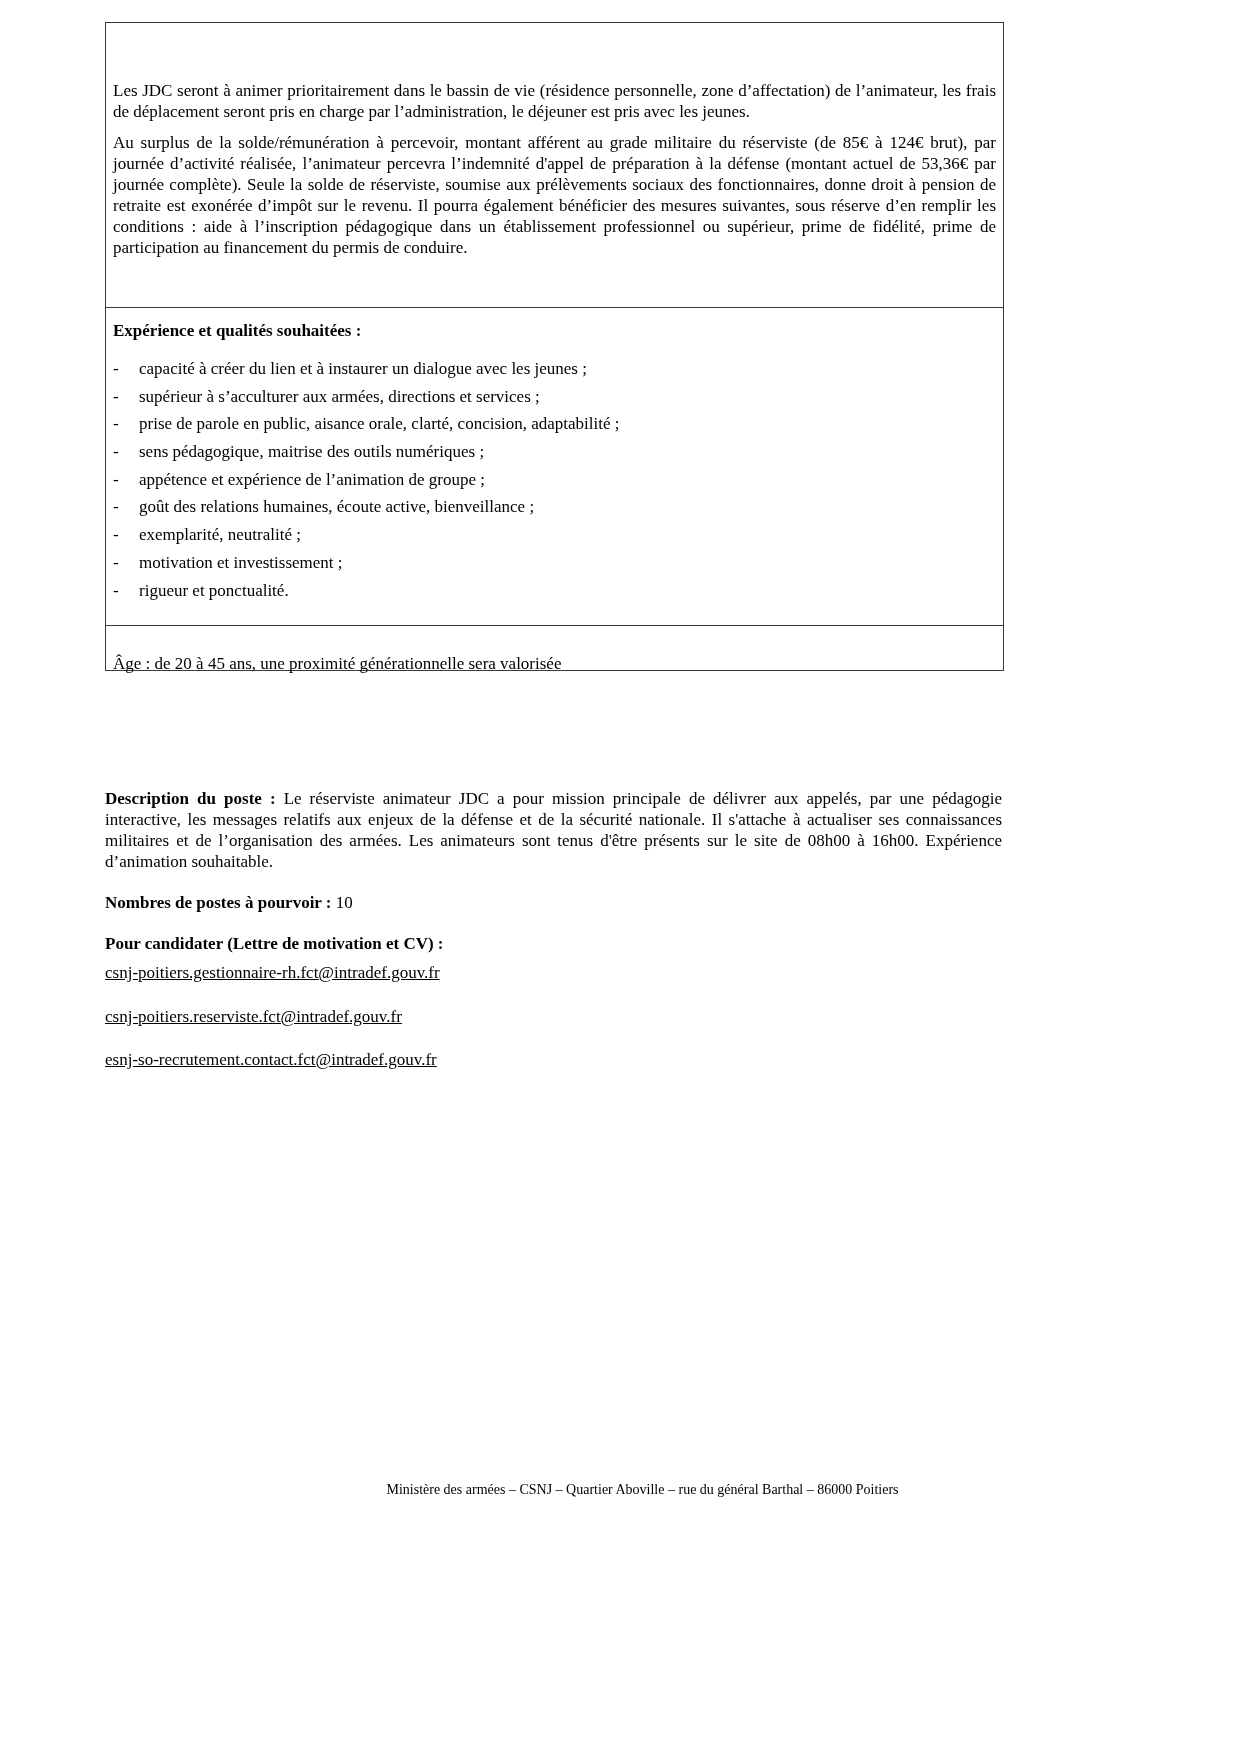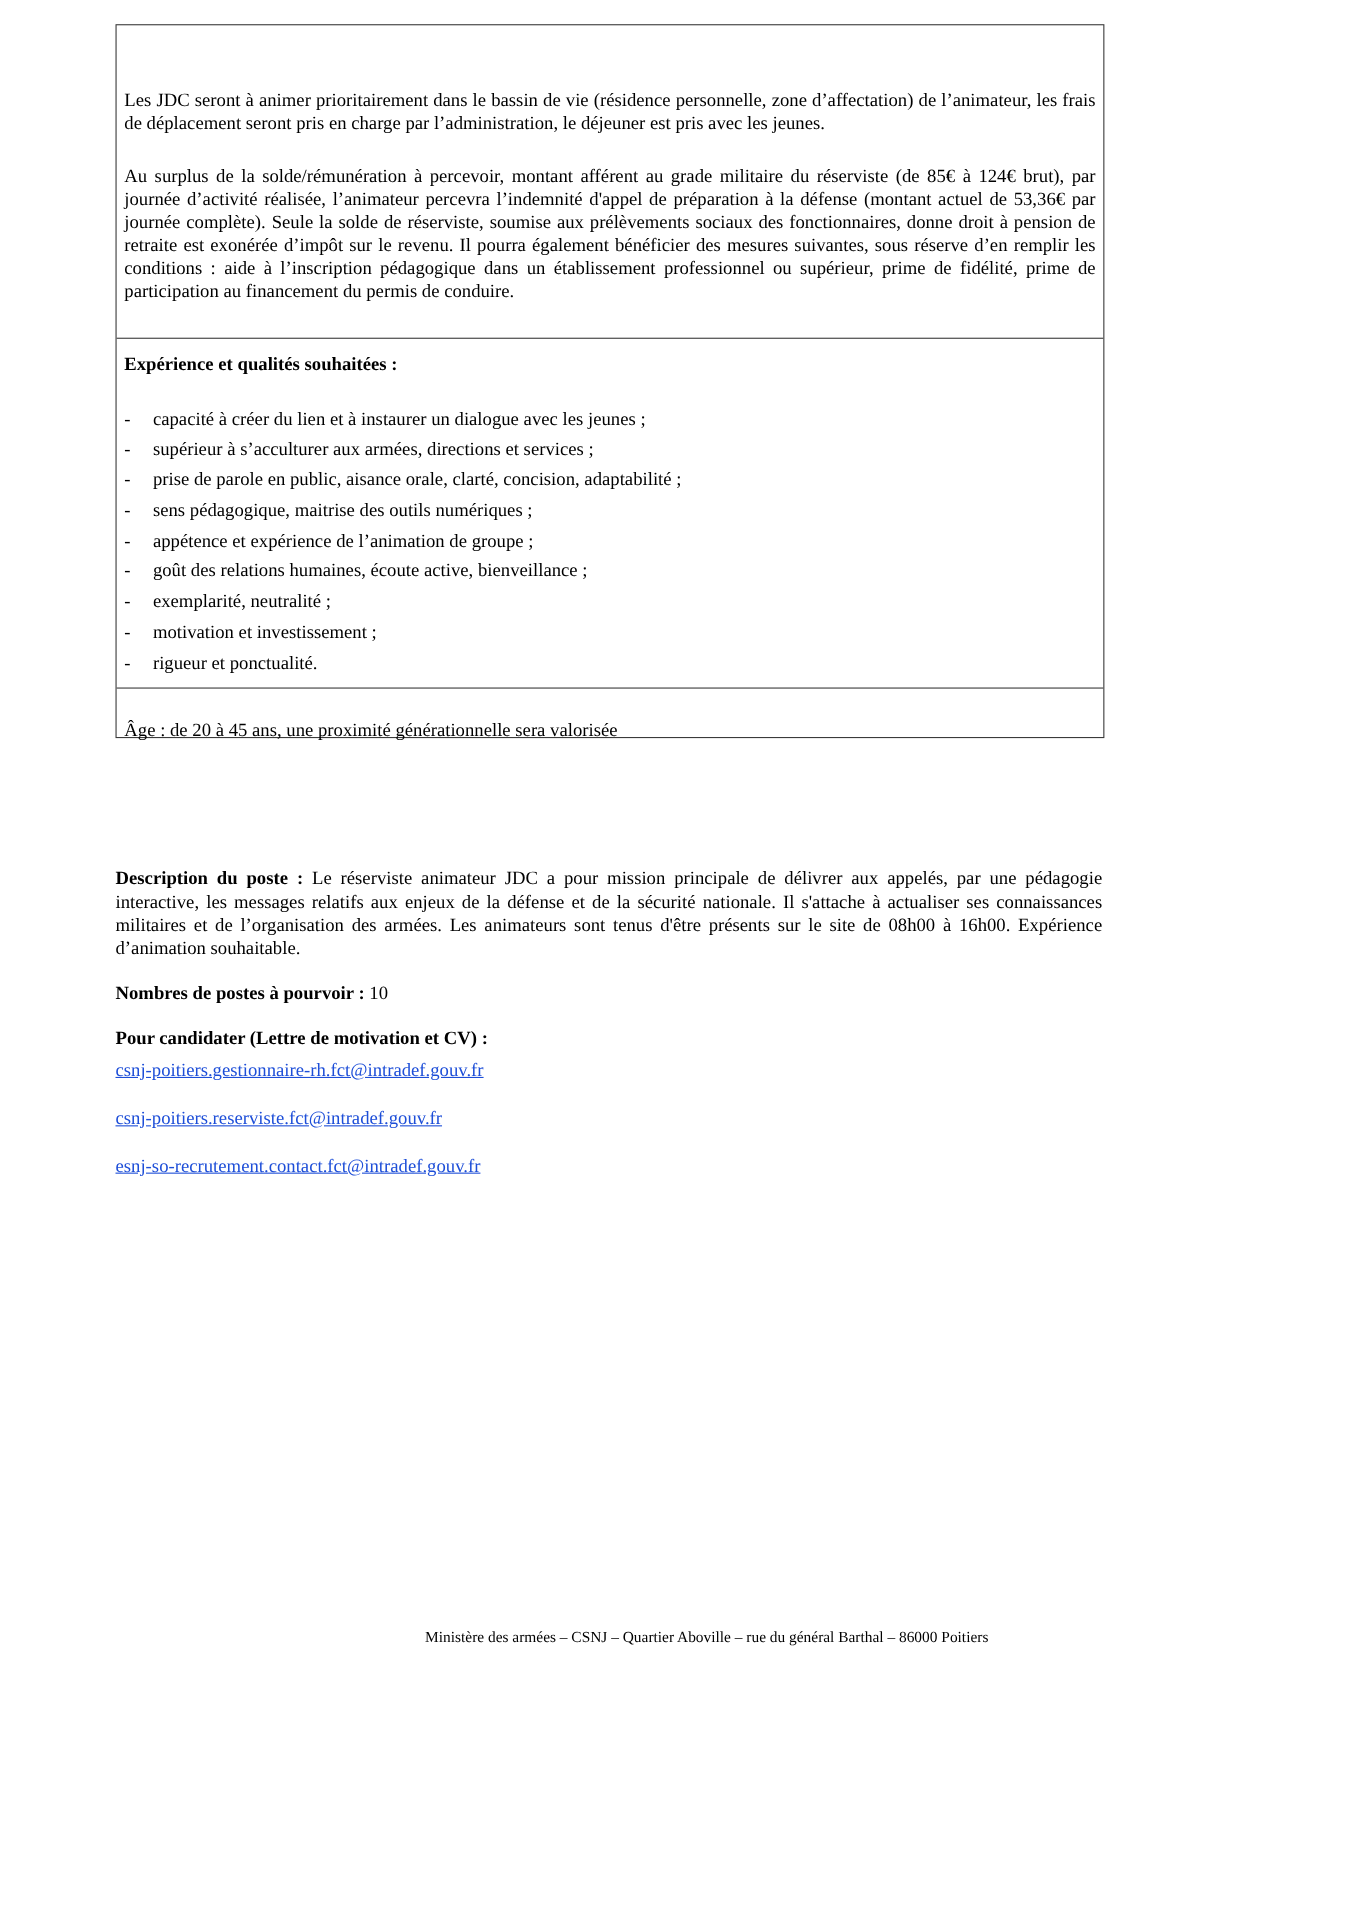--- a/index.html
+++ b/index.html
@@ -37,25 +37,25 @@
     }
     .cell:first-child { border-top: none; }
     .cell-remuneration { height: 284px; padding-top: 57px; }
     .cell-experience { height: 318px; padding-top: 12px; }
     .cell-age { height: 45px; padding-top: 28px; }
     p.just {
       margin: 0;
       text-align: justify;
       line-height: 21px;
     }
-    p.just + p.just { margin-top: 27px; }
+    p.just + p.just { margin-top: 10px; }
     .cell-title {
       font-weight: bold;
       line-height: 21px;
-      margin: 0 0 29px 0;
+      margin: 0 0 17px 0;
     }
     ul.bullets {
       list-style: none;
       margin: 0;
       padding: 0;
     }
     ul.bullets li {
       position: relative;
       padding-left: 26px;
       line-height: 21px;
@@ -75,21 +75,21 @@
       top: 703px;
       font-weight: bold;
       text-decoration: underline;
       line-height: 21px;
     }
     .job-title { top: 746px; line-height: 21px; }
     .job-desc { top: 788px; }
     .positions { top: 892px; line-height: 21px; }
     .apply-heading { top: 933px; line-height: 21px; font-weight: bold; }
     .email {
-      color: #1d4ed8;
+      color: #000000;
       text-decoration: underline;
       line-height: 21px;
       cursor: pointer;
     }
     .email-1 { top: 962px; }
     .email-2 { top: 1006px; }
     .email-3 { top: 1049px; }
     b.lbl { font-weight: bold; }
     .footer {
       position: absolute;

